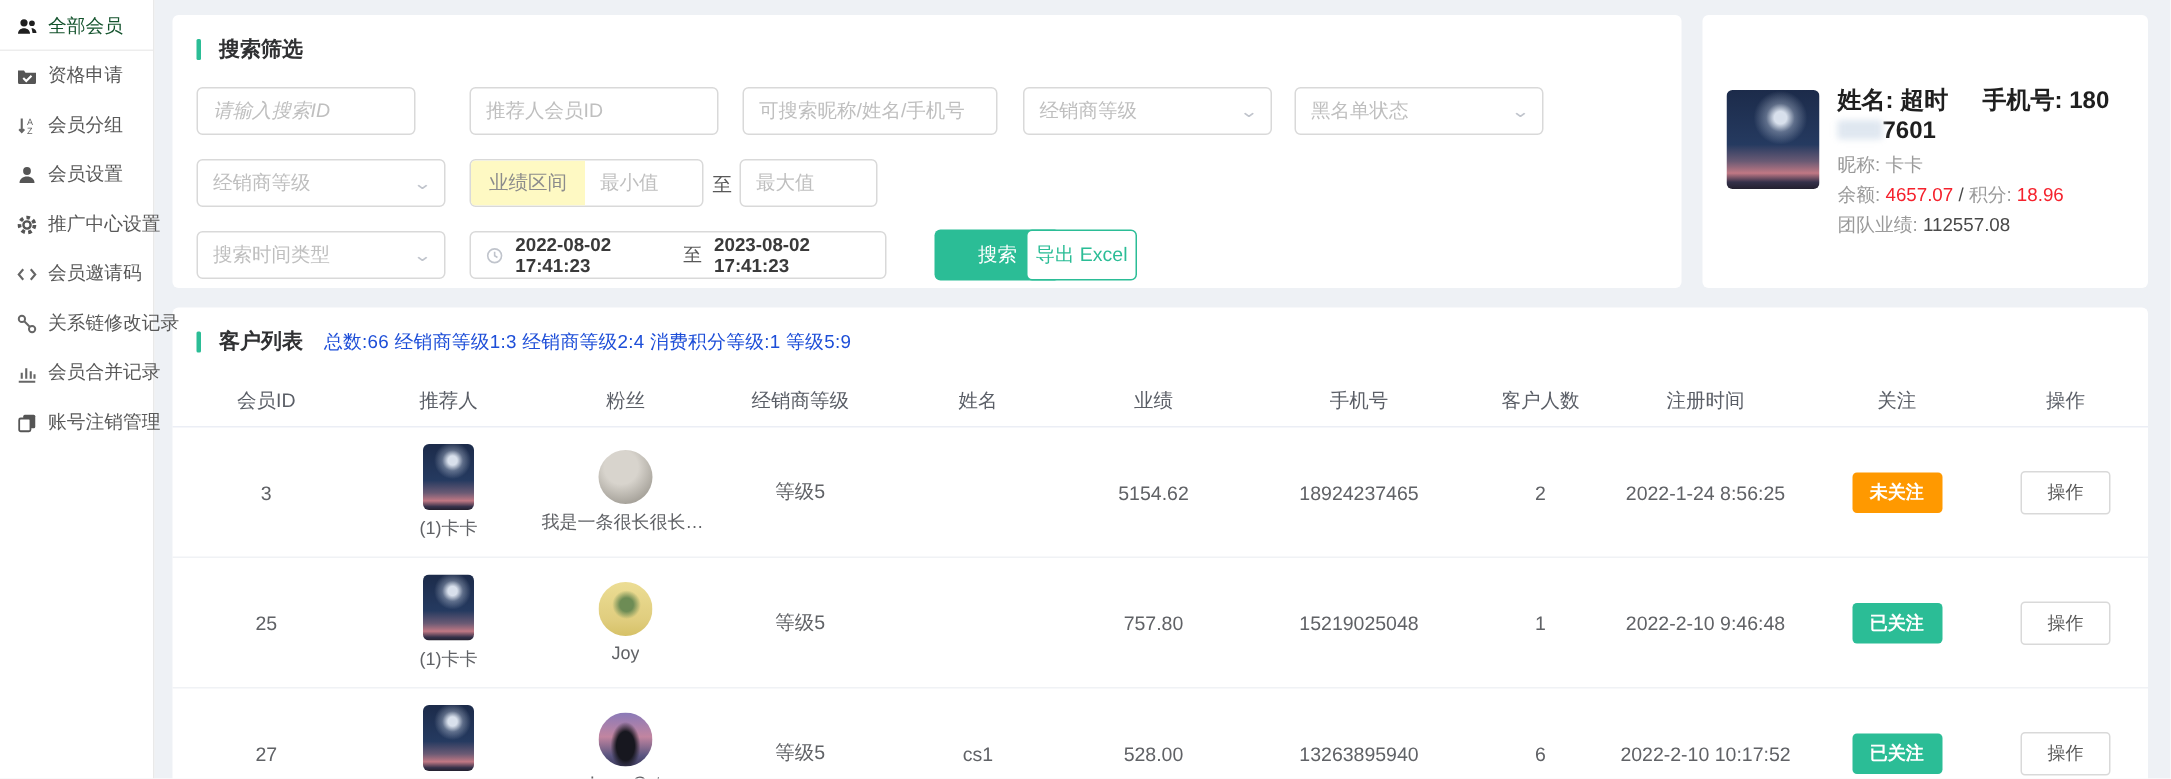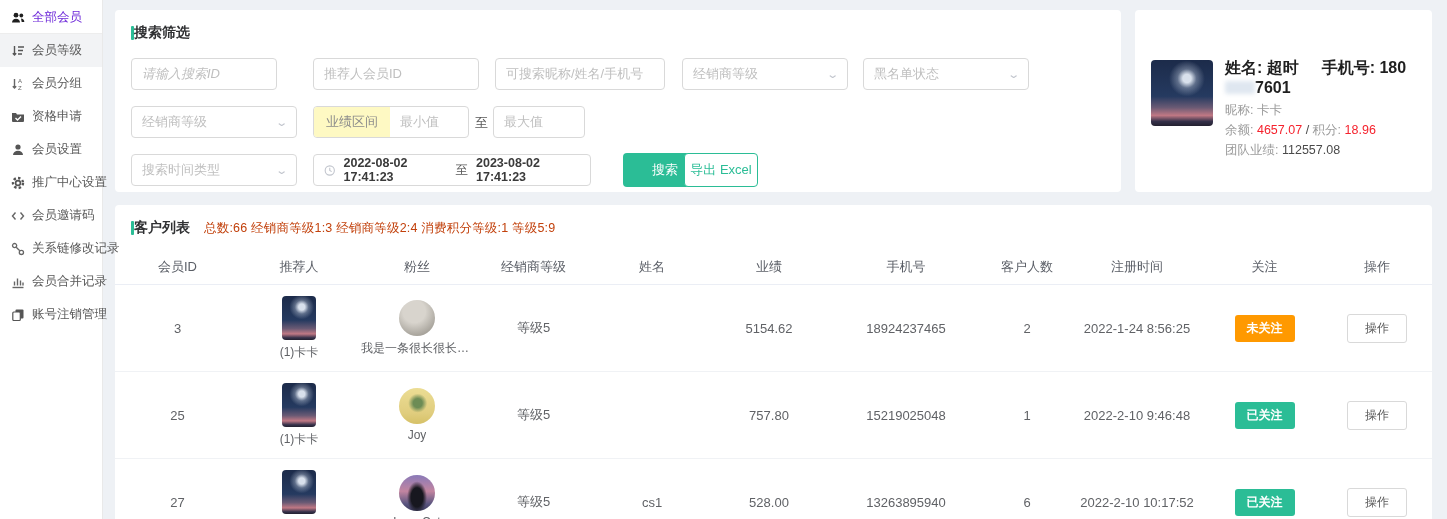--- a/index.html
+++ b/index.html
@@ -3,26 +3,26 @@
 <meta charset="utf-8">
 <style>
   * { margin:0; padding:0; box-sizing:border-box; }
   html,body { width:1447px; height:519px; overflow:hidden; }
   body { background:#eef1f5; font-family:"Liberation Sans","DejaVu Sans",sans-serif; color:#333; position:relative; font-size:13px; }
 
   
   .sidebar { position:absolute; left:0; top:0; width:103px; height:519px; background:#fff; border-right:1px solid #e9e9e9; z-index:5; padding-top:2px; }
   .side-item { height:33px; display:flex; align-items:center; gap:7px; padding-left:11px; font-size:12.5px; color:#595959; cursor:pointer; white-space:nowrap; }
   .side-item svg { flex:0 0 auto; }
-  .side-item.first { color:#6d28d9; border-bottom:1px solid #ededed; height:32px; }
+  .side-item.first { color:#14532d; border-bottom:1px solid #ededed; height:32px; }
   .side-item.active { background:#f2f3f5; }
 
   
   .panel { position:absolute; background:#fff; border-radius:4px; }
-  .panel-title { display:flex; align-items:center; gap:0; font-size:14px; font-weight:bold; color:#303133;text-align:center; }
+  .panel-title { display:flex; align-items:center; gap:12px; font-size:14px; font-weight:bold; color:#303133;text-align:center; }
   .panel-title .bar { width:3px; height:14px; background:#2bbd96; border-radius:1px; }
 
   
   .filter-panel { left:115px; top:10px; width:1006px; height:182px; padding:14px 16px; }
   .f-row { position:absolute; left:16px; right:16px; height:32px; }
   .f-row1 { top:48px; } .f-row2 { top:96px; } .f-row3 { top:144px;padding-left:31px; }
   .inp, .sel { position:absolute; height:32px; border:1px solid #d9d9d9; border-radius:4px; background:#fff; font-size:13px; color:#bfbfbf; display:flex; align-items:center; padding:0 10px; }
   .sel { justify-content:space-between; cursor:pointer; }
   .chev { color:#c0c4cc; font-size:11px; transform:scaleX(1.4); }
   .range-group { position:absolute; height:32px; border:1px solid #d9d9d9; border-radius:4px; display:flex; align-items:stretch; overflow:hidden; }
@@ -43,21 +43,21 @@
   .m-line1 { color:#1f1f1f; font-weight:bold; font-size:16px; margin-bottom:2px; }
   .m-line1 .gap { display:inline-block; width:14px; }
   .m-gray { color:#9a9a9a; }
   .m-red { color:#f5222d; }
   .m-dark { color:#4a4a4a; }
   .blur-chip { display:inline-block; width:30px; height:13px; background:#dfe7f0; border-radius:2px; filter:blur(2px); vertical-align:-1px; }
 
   
   .list-panel { left:115px; top:205px; width:1317px; height:340px; padding:14px 0; }
   .list-head { display:flex; align-items:center; gap:14px; padding:0 16px; }
-  .list-stats { color:#c2410c; font-size:12.5px; letter-spacing:.2px; }
+  .list-stats { color:#1d4ed8; font-size:12.5px; letter-spacing:.2px; }
   .tbl { margin-top:12px; }
   .t-row { display:flex; align-items:center; }
   .t-head { height:36px; border-bottom:1px solid #ebeef5; color:#555; font-size:13px; }
   .t-head .t-cell { font-weight:normal; color:#5a5e66; }
   .t-body-row { height:87px; border-bottom:1px solid #f0f2f5; color:#606266; font-size:13px; }
   .t-cell { text-align:center; flex:0 0 auto; }
   .c-id{width:125px;} .c-ref{width:118px;} .c-fan{width:118px;} .c-lvl{width:115px;}
   .c-name{width:122px;} .c-perf{width:112px;} .c-phone{width:162px;} .c-cust{width:80px;}
   .c-reg{width:140px;} .c-fol{width:115px;} .c-act{width:110px;}
   .avatar-stack { display:flex; flex-direction:column; align-items:center; gap:4px; }
@@ -82,43 +82,36 @@
 <nav class="sidebar">
   <div class="side-item first">
     <svg width="14" height="14" viewBox="0 0 14 14" fill="#1f1f1f">
         <circle cx="5" cy="4.2" r="2.4"></circle>
         <path d="M1 11.5c0-2.3 1.8-3.7 4-3.7s4 1.4 4 3.7z"></path>
         <circle cx="10.3" cy="4.5" r="1.9"></circle>
         <path d="M10 7.6c1.9.1 3.3 1.4 3.3 3.4h-2.6z"></path>
       </svg>
     <span>全部会员</span>
   </div>
-  <div class="side-item active">
-    <svg width="14" height="14" viewBox="0 0 14 14" fill="none" stroke="#555" stroke-width="1.4">
-        <path d="M3.5 2v9M1.8 9.2L3.5 11l1.7-1.8"></path>
-        <path d="M7 3h6M7 6.5h5M7 10h4"></path>
-      </svg>
-    <span>会员等级</span>
+  <div class="side-item">
+    <svg width="14" height="14" viewBox="0 0 14 14">
+        <path fill="#555" d="M1 3h4l1 1.5h7V11a1 1 0 0 1-1 1H2a1 1 0 0 1-1-1z"></path>
+        <path d="M4.5 8l2 2 3.5-3.5" stroke="#fff" stroke-width="1.4" fill="none"></path>
+      </svg>
+    <span>资格申请</span>
   </div>
   <div class="side-item">
     <svg width="14" height="14" viewBox="0 0 14 14">
         <g fill="none" stroke="#666" stroke-width="1.4">
           <path d="M3.5 2v9M1.8 9.2L3.5 11l1.7-1.8"></path>
         </g>
         <text x="7" y="6" font-size="6" fill="#666" font-family="sans-serif">A</text>
         <text x="7" y="12.5" font-size="6" fill="#666" font-family="sans-serif">Z</text>
       </svg>
     <span>会员分组</span>
-  </div>
-  <div class="side-item">
-    <svg width="14" height="14" viewBox="0 0 14 14">
-        <path fill="#555" d="M1 3h4l1 1.5h7V11a1 1 0 0 1-1 1H2a1 1 0 0 1-1-1z"></path>
-        <path d="M4.5 8l2 2 3.5-3.5" stroke="#fff" stroke-width="1.4" fill="none"></path>
-      </svg>
-    <span>资格申请</span>
   </div>
   <div class="side-item">
     <svg width="14" height="14" viewBox="0 0 14 14" fill="#555">
         <circle cx="7" cy="4" r="2.6"></circle>
         <path d="M2 12c0-2.7 2.2-4.3 5-4.3s5 1.6 5 4.3z"></path>
       </svg>
     <span>会员设置</span>
   </div>
   <div class="side-item">
     <svg width="14" height="14" viewBox="0 0 14 14" fill="none">

